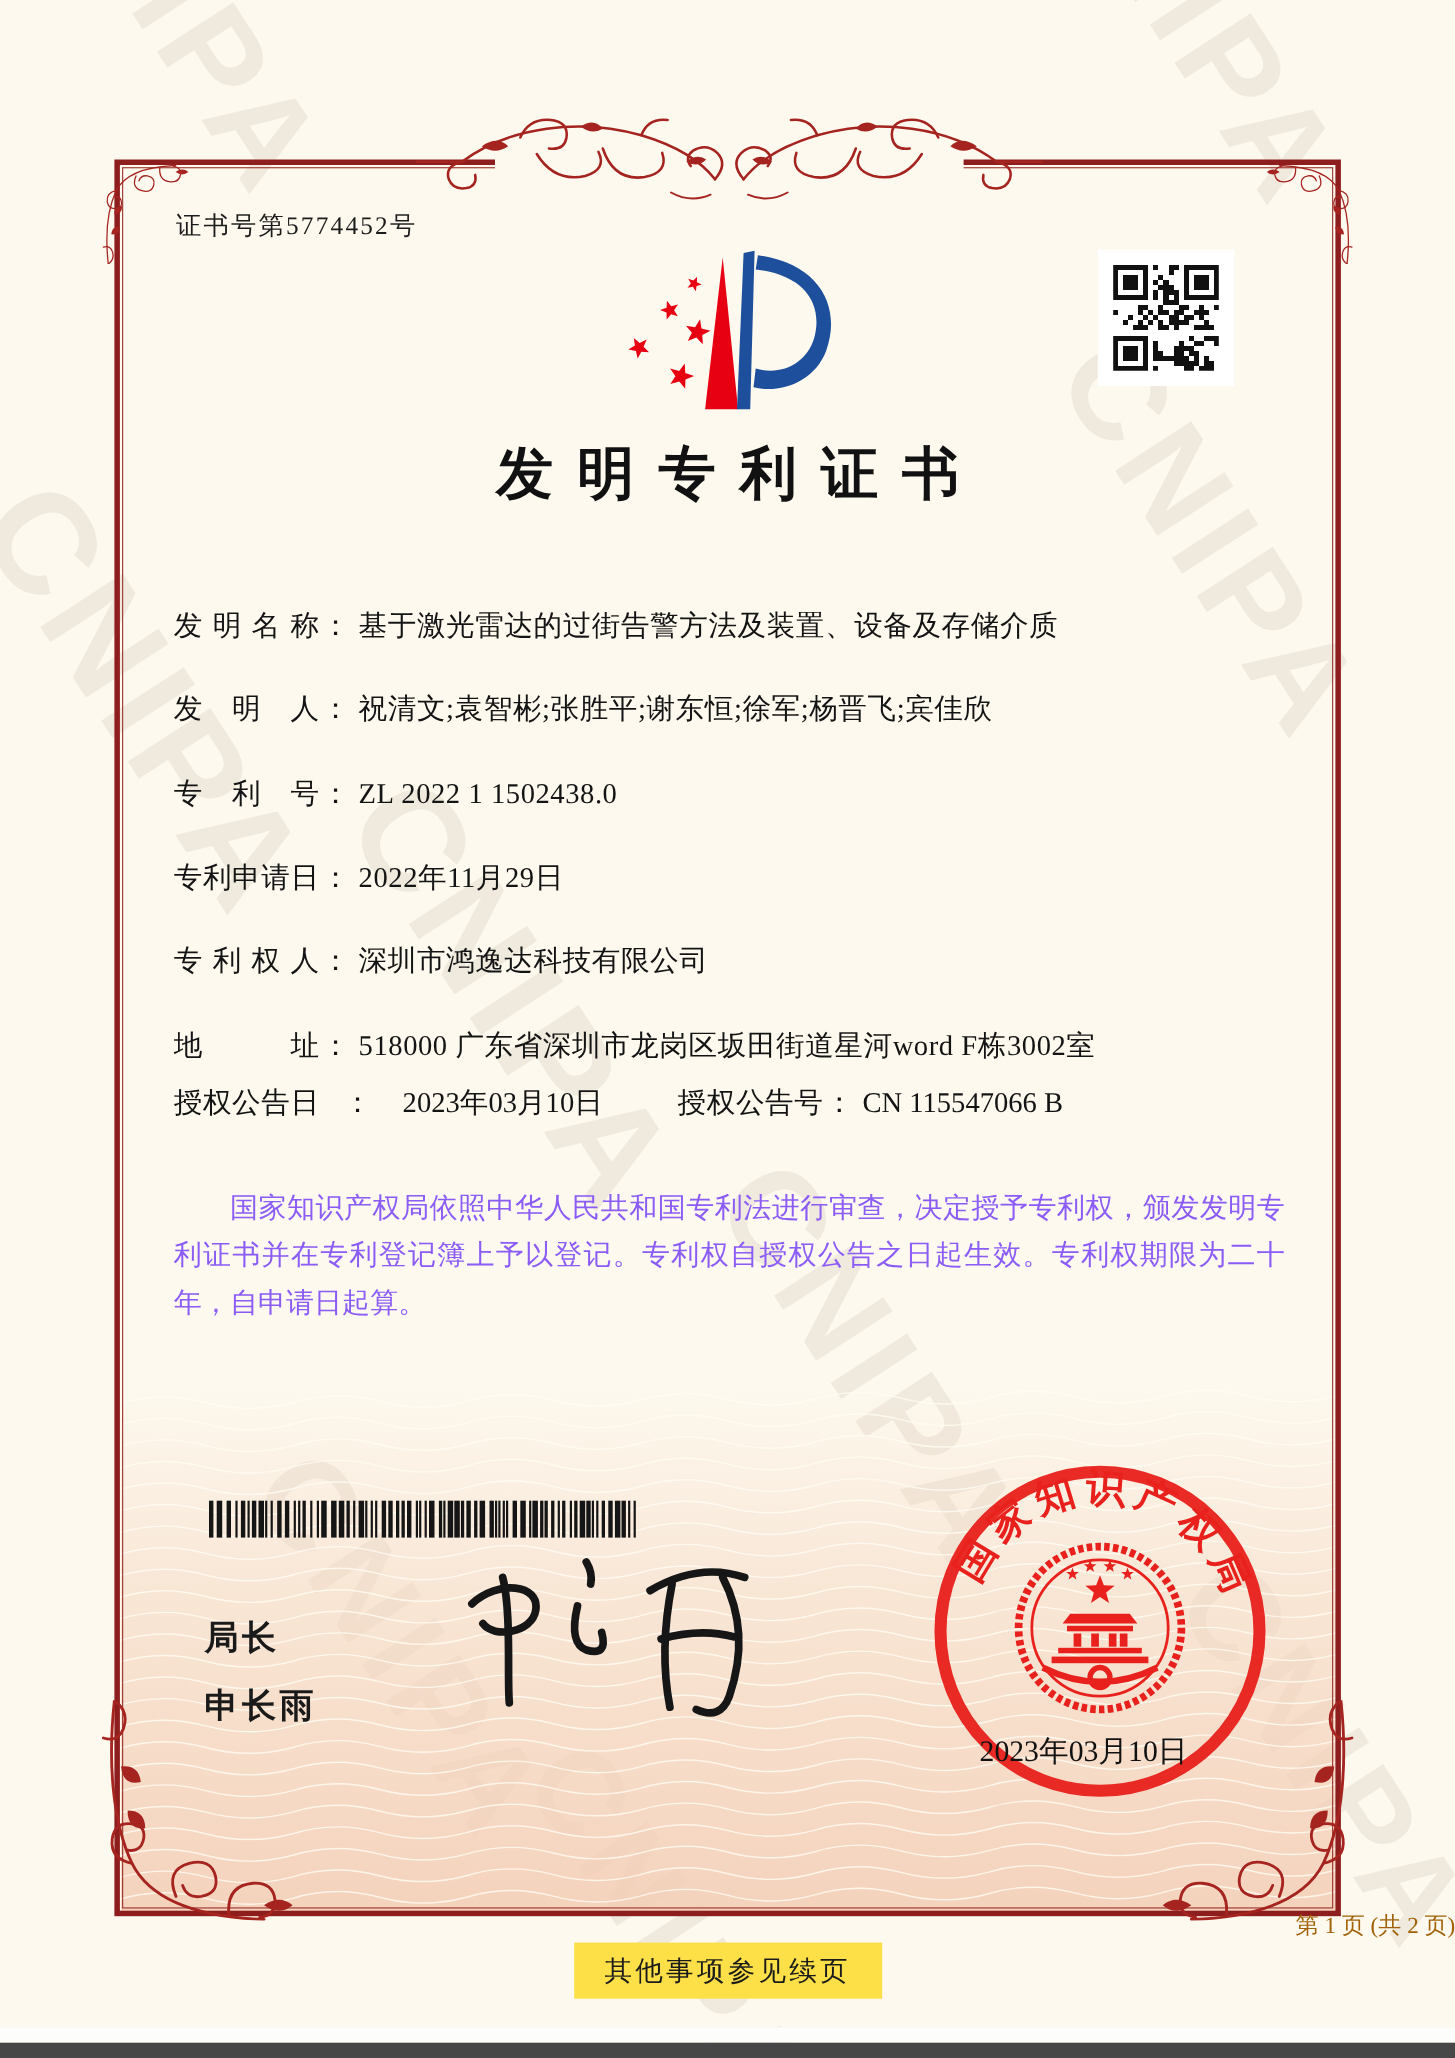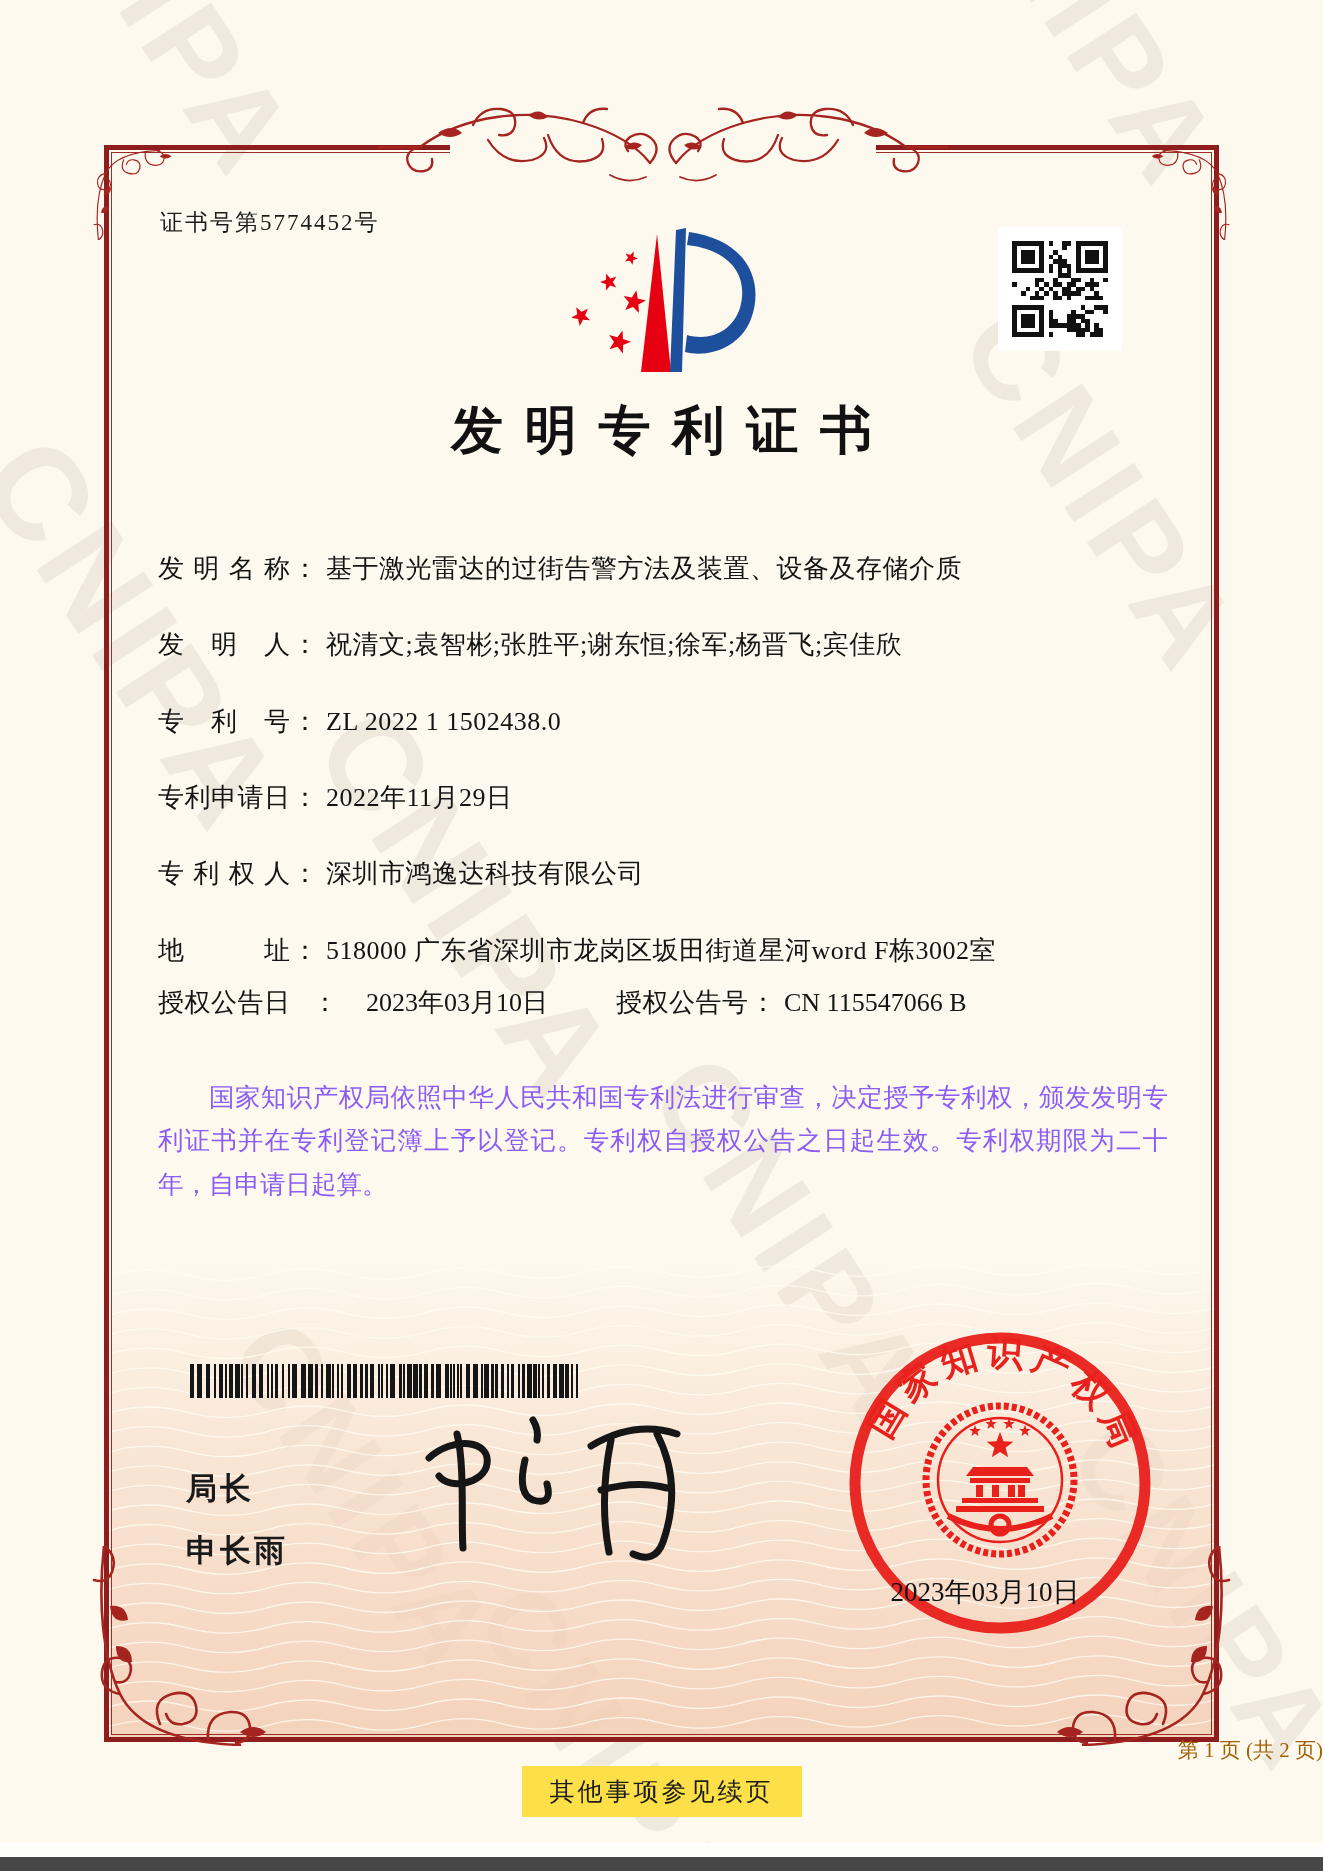--- a/index.html
+++ b/index.html
@@ -21,21 +21,21 @@
   #waves{position:absolute;left:108px;top:1262px;z-index:2;}
   
   .frame{
     position:absolute;left:104px;top:145px;width:1115px;height:1597px;z-index:3;
     border:5.5px solid #8e1d1d;box-sizing:border-box;
   }
   .frame-inner{position:absolute;inset:2px;border:1.5px solid #9a2f2a;}
   .ornament{position:absolute;z-index:4;}
   
   .content{position:absolute;inset:0;z-index:5;}
-  .cert-no{position:absolute;left:160px;top:207px;font-size:23px;letter-spacing:2px;color:#1c1c1c;}
+  .cert-no{position:absolute;left:160px;top:190px;font-size:23px;letter-spacing:2px;color:#1c1c1c;}
   .logo{position:absolute;left:545px;top:226px;}
   .qr-wrap{position:absolute;left:998px;top:227px;width:124px;height:124px;background:#fff;}
   .qr-wrap svg{position:absolute;left:14px;top:14px;}
   .title{
     position:absolute;left:0;top:396px;width:100%;text-align:center;
     font-size:52px;font-weight:700;letter-spacing:0.42em;text-indent:0.42em;color:#111;
   }
   .fields{position:absolute;left:158px;top:552px;width:1010px;}
   .frow{display:flex;align-items:flex-end;margin-bottom:42px;font-size:26px;line-height:1.32;}
   .flabel{width:132px;flex:none;text-align:justify;text-align-last:justify;}

